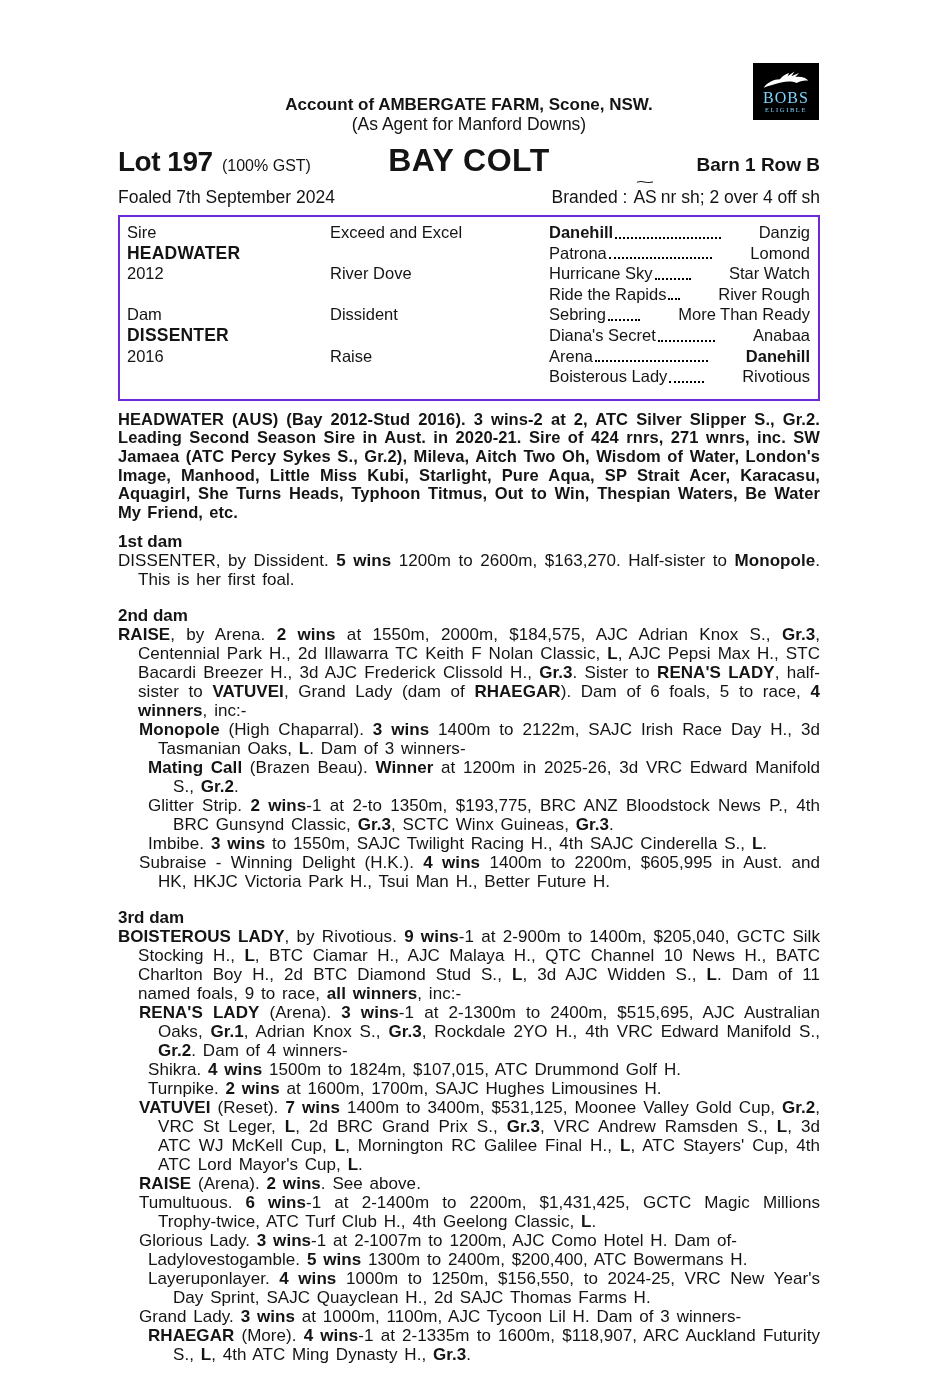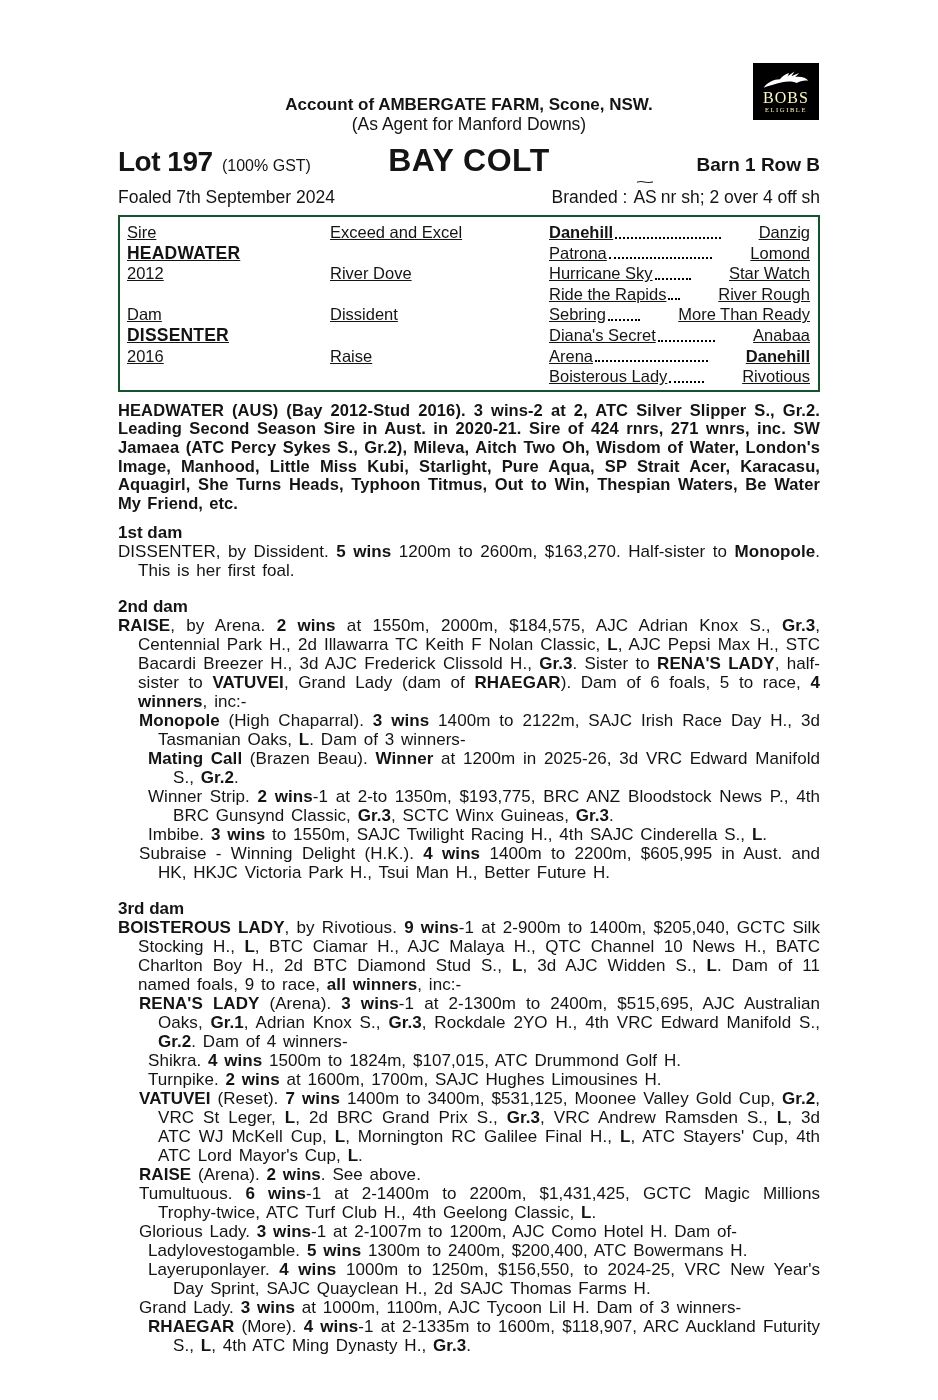--- a/index.html
+++ b/index.html
@@ -3,41 +3,41 @@
 <meta charset="utf-8">
 <style>
   html,body{margin:0;padding:0;background:#ffffff;}
   .page{position:relative;width:938px;height:1400px;background:#ffffff;color:#141414;
         font-family:"Liberation Sans",sans-serif;overflow:hidden;}
   .content{position:absolute;left:118px;top:0;width:702px;}
   .b{font-weight:bold;}
 
   
   .bobs{position:absolute;left:635px;top:63px;width:66px;height:57px;background:#000;
-        color:#fef9c3;display:flex;flex-direction:column;align-items:center;justify-content:center;}
+        color:#7dd3fc;display:flex;flex-direction:column;align-items:center;justify-content:center;}
   .bobs-horse{width:52px;height:20px;display:block;margin-top:1px;}
   .bobs-horse svg{width:100%;height:100%;display:block;}
   .bobs-name{font-family:"Liberation Serif",serif;font-size:16px;line-height:15px;letter-spacing:1px;}
   .bobs-sub{font-family:"Liberation Serif",serif;font-size:6.5px;line-height:9px;letter-spacing:1.6px;}
 
   
   .account{padding-top:95px;text-align:center;font-weight:bold;font-size:17px;line-height:19px;}
   .agent{text-align:center;font-size:17.5px;line-height:20px;}
   .lot-row{display:grid;grid-template-columns:1fr auto 1fr;align-items:baseline;margin-top:8px;}
   .lot-num{font-weight:bold;font-size:28px;letter-spacing:-0.5px;}
   .gst{font-size:16px;margin-left:5px;}
   .title{font-weight:bold;font-size:32px;text-align:center;letter-spacing:0.5px;}
   .barn{font-weight:bold;font-size:19px;text-align:right;}
   .foaled-row{display:flex;justify-content:space-between;align-items:baseline;font-size:17.5px;
               line-height:20px;margin-top:8px;}
   .brand-mark{position:relative;display:inline-block;margin:0 4px 0 6px;}
   .brand-tilde{position:absolute;top:-10px;left:50%;transform:translateX(-50%) scaleX(2.3);font-size:14px;line-height:10px;}
 
   
-  .ped-table{border:2px solid #14532d;margin-top:8px;padding:5px 8px 3px 7px;text-decoration:underline;}
+  .ped-table{border:2px solid #6d28d9;margin-top:8px;padding:5px 8px 12px 7px;}
   .ped-row{display:grid;grid-template-columns:203px 183px 1fr;height:20.6px;
            font-size:16.5px;line-height:20.6px;}
   .ped-c1-bold{font-weight:bold;font-size:17.5px;letter-spacing:0.2px;}
   .ped-c3{display:flex;align-items:baseline;}
   .ped-c3 .nm{white-space:nowrap;margin-left:36px;}
   .leader{flex:1 1 auto;min-width:8px;border-bottom:2px dotted #000;align-self:flex-end;margin:0 2px 4px 2px;}
 
   
   .sire-para{font-weight:bold;font-size:16.5px;line-height:18.6px;text-align:justify;
              margin-top:9px;letter-spacing:0.1px;word-spacing:1.5px;}
@@ -162,21 +162,21 @@
 
     <div class="sire-para">HEADWATER (AUS) (Bay 2012-Stud 2016). 3 wins-2 at 2, ATC Silver Slipper S., Gr.2. Leading Second Season Sire in Aust. in 2020-21. Sire of 424 rnrs, 271 wnrs, inc. SW Jamaea (ATC Percy Sykes S., Gr.2), Mileva, Aitch Two Oh, Wisdom of Water, London's Image, Manhood, Little Miss Kubi, Starlight, Pure Aqua, SP Strait Acer, Karacasu, Aquagirl, She Turns Heads, Typhoon Titmus, Out to Win, Thespian Waters, Be Water My Friend, etc.</div>
 
     <div id="dam-sections">
         <div class="dam-heading first">1st dam</div>
         <p class="para L0"><span>DISSENTER, by Dissident. </span><span class="b">5 wins</span><span> 1200m to 2600m, $163,270. Half-sister to </span><span class="b">Monopole</span><span>. This is her first foal.</span></p>
         <div class="dam-heading">2nd dam</div>
         <p class="para L0"><span class="b">RAISE</span><span>, by Arena. </span><span class="b">2 wins</span><span> at 1550m, 2000m, $184,575, AJC Adrian Knox S., </span><span class="b">Gr.3</span><span>, Centennial Park H., 2d Illawarra TC Keith F Nolan Classic, </span><span class="b">L</span><span>, AJC Pepsi Max H., STC Bacardi Breezer H., 3d AJC Frederick Clissold H., </span><span class="b">Gr.3</span><span>. Sister to </span><span class="b">RENA'S LADY</span><span>, half-sister to </span><span class="b">VATUVEI</span><span>, Grand Lady (dam of </span><span class="b">RHAEGAR</span><span>). Dam of 6 foals, 5 to race, </span><span class="b">4 winners</span><span>, inc:-</span></p>
         <p class="para L1"><span class="b">Monopole</span><span> (High Chaparral). </span><span class="b">3 wins</span><span> 1400m to 2122m, SAJC Irish Race Day H., 3d Tasmanian Oaks, </span><span class="b">L</span><span>. Dam of 3 winners-</span></p>
         <p class="para L2"><span class="b">Mating Call</span><span> (Brazen Beau). </span><span class="b">Winner</span><span> at 1200m in 2025-26, 3d VRC Edward Manifold S., </span><span class="b">Gr.2</span><span>.</span></p>
-        <p class="para L2"><span>Winner Strip. </span><span class="b">2 wins</span><span>-1 at 2-to 1350m, $193,775, BRC ANZ Bloodstock News P., 4th BRC Gunsynd Classic, </span><span class="b">Gr.3</span><span>, SCTC Winx Guineas, </span><span class="b">Gr.3</span><span>.</span></p>
+        <p class="para L2"><span>Glitter Strip. </span><span class="b">2 wins</span><span>-1 at 2-to 1350m, $193,775, BRC ANZ Bloodstock News P., 4th BRC Gunsynd Classic, </span><span class="b">Gr.3</span><span>, SCTC Winx Guineas, </span><span class="b">Gr.3</span><span>.</span></p>
         <p class="para L2"><span>Imbibe. </span><span class="b">3 wins</span><span> to 1550m, SAJC Twilight Racing H., 4th SAJC Cinderella S., </span><span class="b">L</span><span>.</span></p>
         <p class="para L1"><span>Subraise - Winning Delight (H.K.). </span><span class="b">4 wins</span><span> 1400m to 2200m, $605,995 in Aust. and HK, HKJC Victoria Park H., Tsui Man H., Better Future H.</span></p>
         <div class="dam-heading">3rd dam</div>
         <p class="para L0"><span class="b">BOISTEROUS LADY</span><span>, by Rivotious. </span><span class="b">9 wins</span><span>-1 at 2-900m to 1400m, $205,040, GCTC Silk Stocking H., </span><span class="b">L</span><span>, BTC Ciamar H., AJC Malaya H., QTC Channel 10 News H., BATC Charlton Boy H., 2d BTC Diamond Stud S., </span><span class="b">L</span><span>, 3d AJC Widden S., </span><span class="b">L</span><span>. Dam of 11 named foals, 9 to race, </span><span class="b">all winners</span><span>, inc:-</span></p>
         <p class="para L1"><span class="b">RENA'S LADY</span><span> (Arena). </span><span class="b">3 wins</span><span>-1 at 2-1300m to 2400m, $515,695, AJC Australian Oaks, </span><span class="b">Gr.1</span><span>, Adrian Knox S., </span><span class="b">Gr.3</span><span>, Rockdale 2YO H., 4th VRC Edward Manifold S., </span><span class="b">Gr.2</span><span>. Dam of 4 winners-</span></p>
         <p class="para L2"><span>Shikra. </span><span class="b">4 wins</span><span> 1500m to 1824m, $107,015, ATC Drummond Golf H.</span></p>
         <p class="para L2"><span>Turnpike. </span><span class="b">2 wins</span><span> at 1600m, 1700m, SAJC Hughes Limousines H.</span></p>
         <p class="para L1"><span class="b">VATUVEI</span><span> (Reset). </span><span class="b">7 wins</span><span> 1400m to 3400m, $531,125, Moonee Valley Gold Cup, </span><span class="b">Gr.2</span><span>, VRC St Leger, </span><span class="b">L</span><span>, 2d BRC Grand Prix S., </span><span class="b">Gr.3</span><span>, VRC Andrew Ramsden S., </span><span class="b">L</span><span>, 3d ATC WJ McKell Cup, </span><span class="b">L</span><span>, Mornington RC Galilee Final H., </span><span class="b">L</span><span>, ATC Stayers' Cup, 4th ATC Lord Mayor's Cup, </span><span class="b">L</span><span>.</span></p>
         <p class="para L1"><span class="b">RAISE</span><span> (Arena). </span><span class="b">2 wins</span><span>. See above.</span></p>
         <p class="para L1"><span>Tumultuous. </span><span class="b">6 wins</span><span>-1 at 2-1400m to 2200m, $1,431,425, GCTC Magic Millions Trophy-twice, ATC Turf Club H., 4th Geelong Classic, </span><span class="b">L</span><span>.</span></p>

